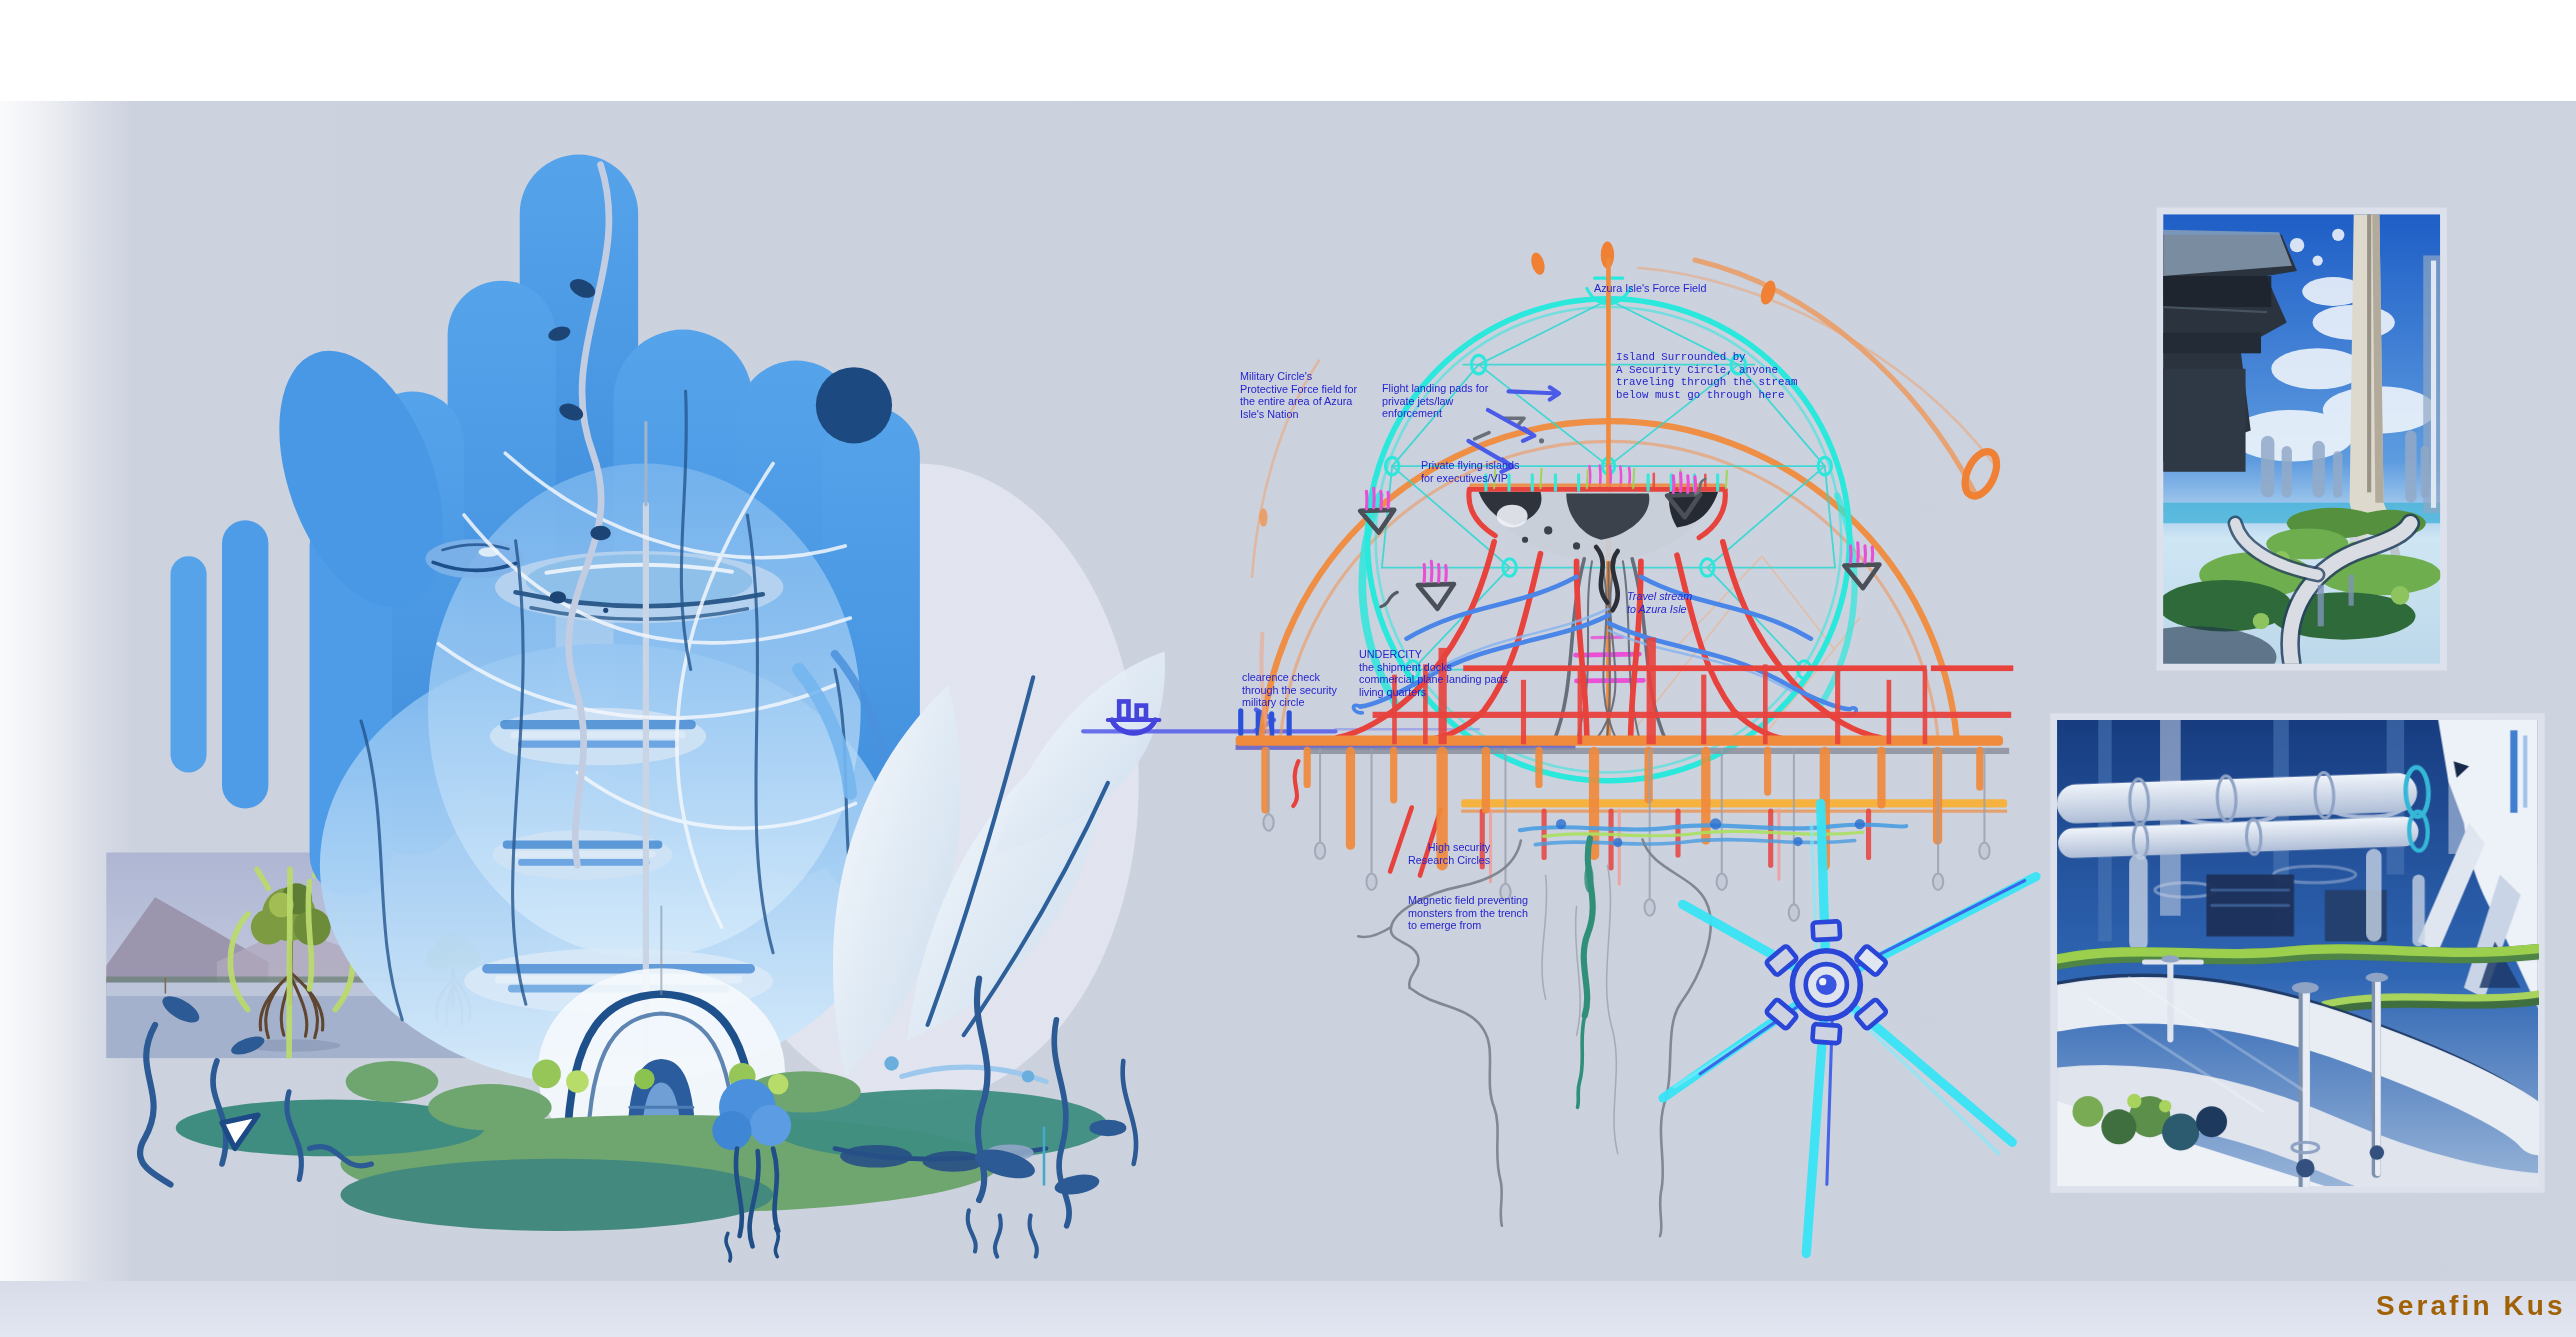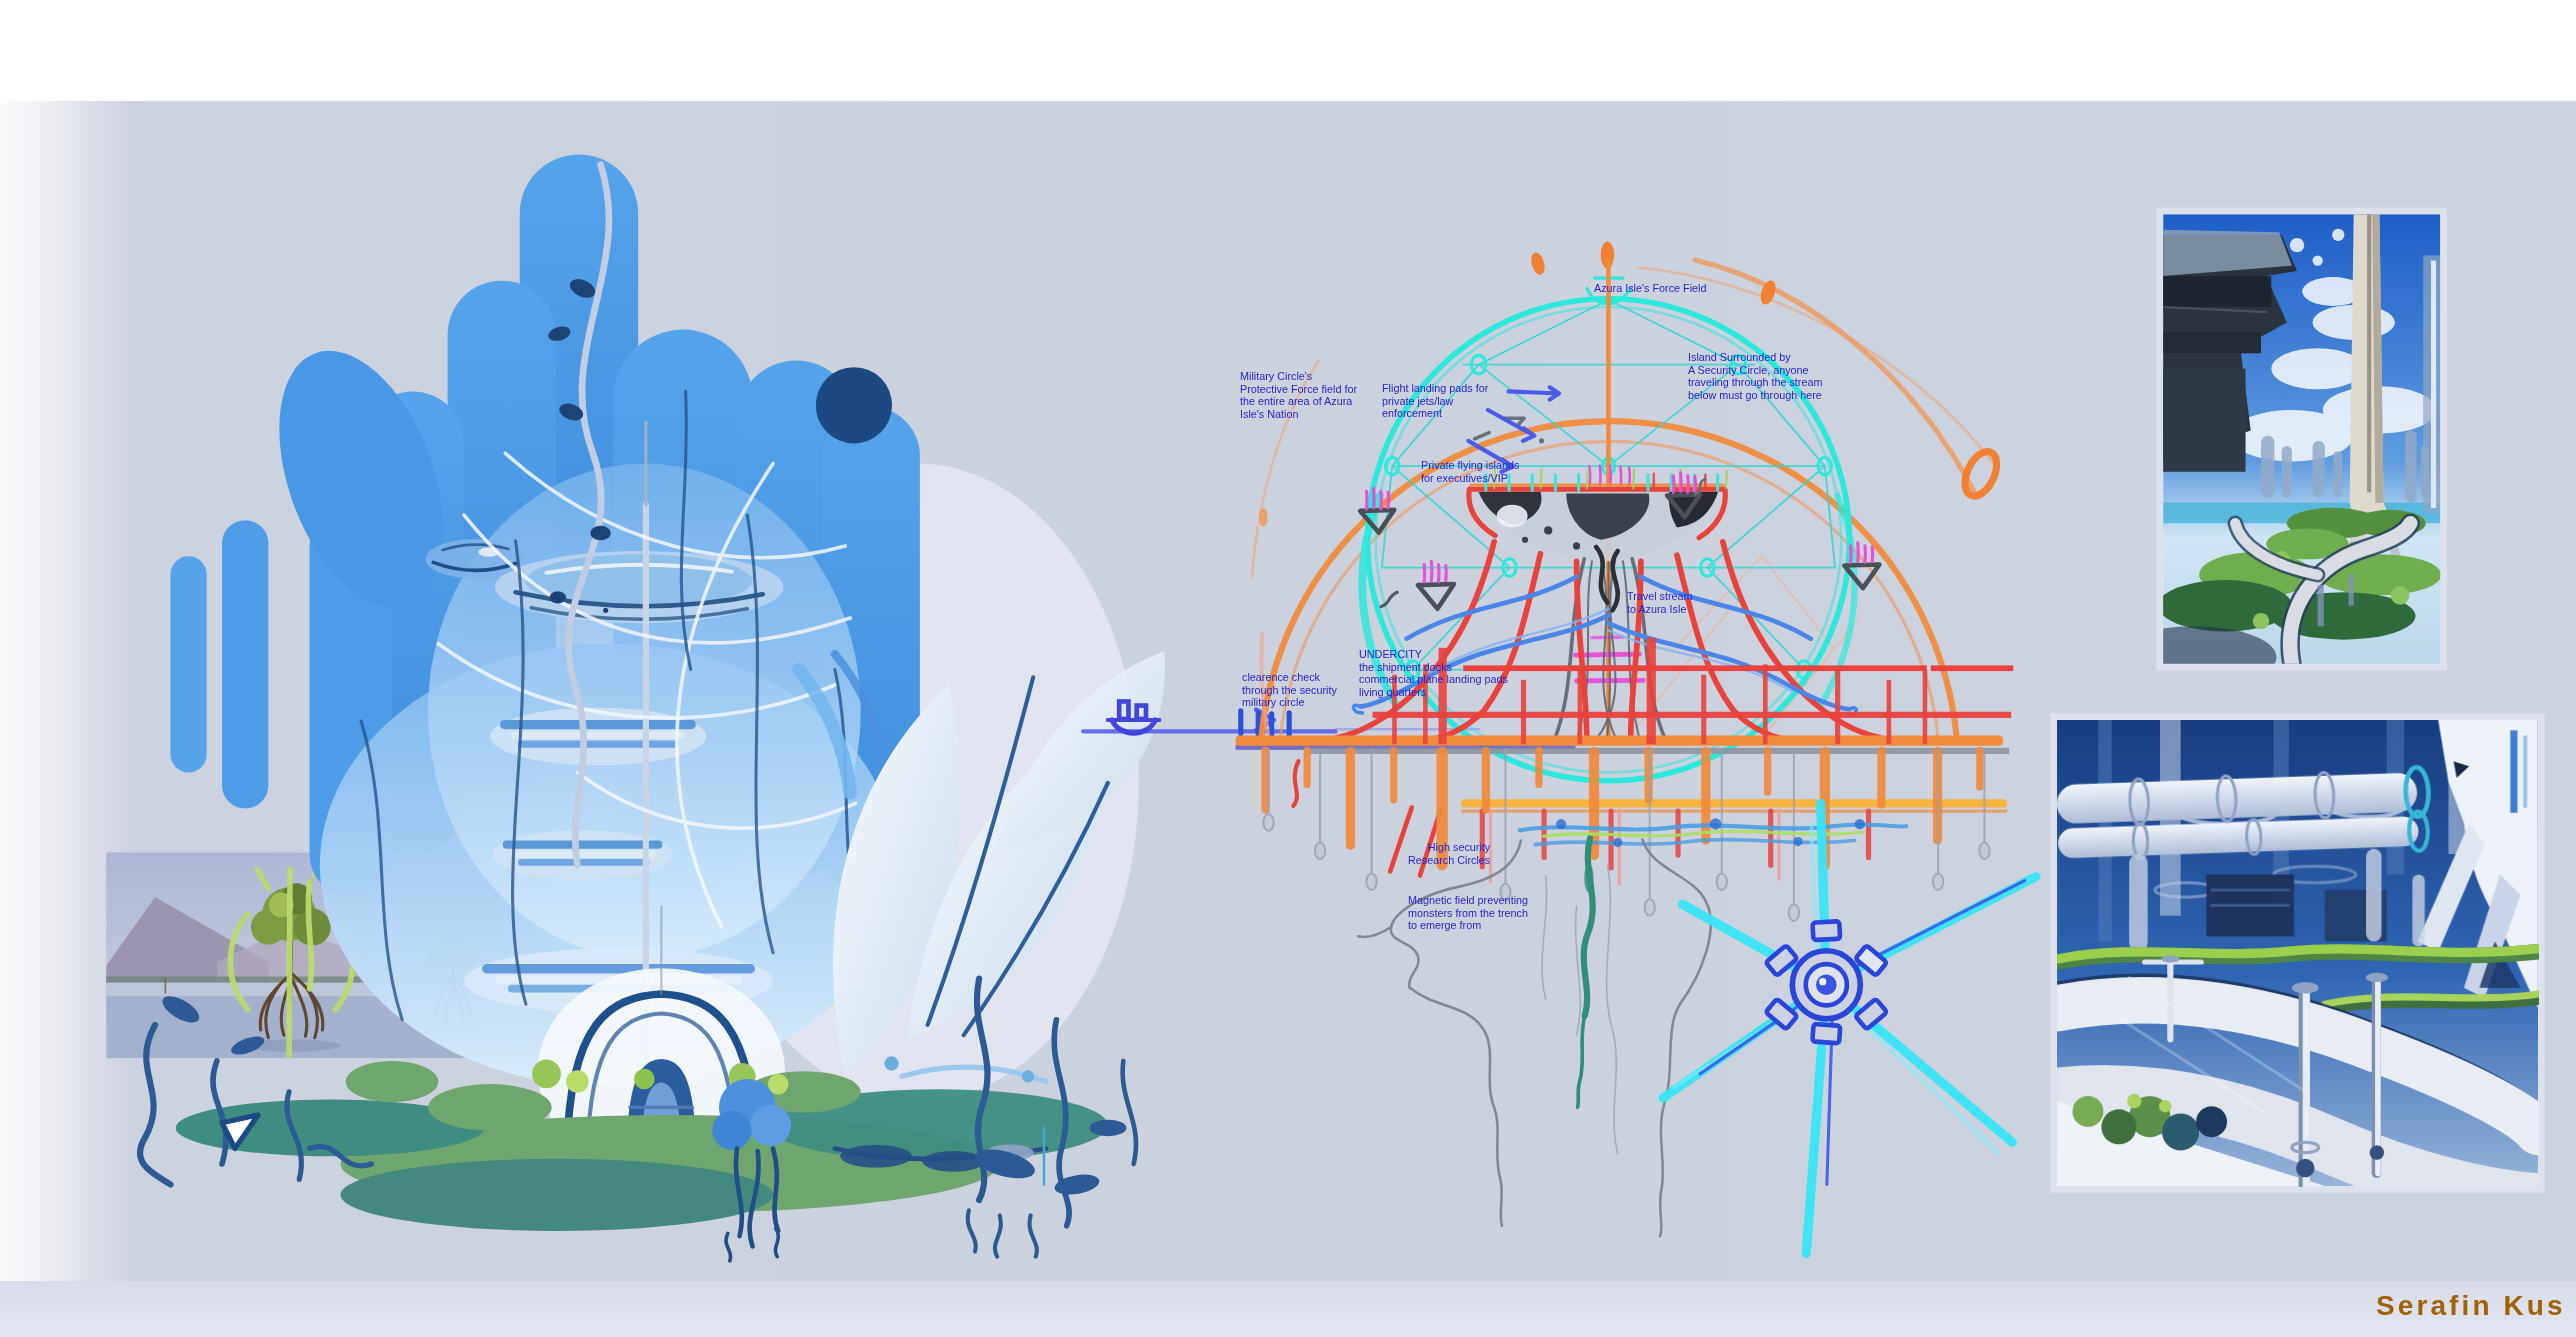--- a/index.html
+++ b/index.html
@@ -725,30 +725,30 @@
       </g>
     </g>
   </svg>
 
 
   <div class="ann" style="left:1594px;top:282px;">Azura Isle's Force Field</div>
   <div class="ann" style="left:1232px;top:370px;margin-left:8px;">Military Circle's
 Protective Force field for
 the entire area of Azura
 Isle's Nation</div>
-  <div class="ann" style="left:1688px;top:351px;">Island Surrounded by
+  <div class="ann" style="left:1616px;top:351px;font-family:Liberation Mono, monospace;">Island Surrounded by
 A Security Circle, anyone
 traveling through the stream
 below must go through here</div>
   <div class="ann" style="left:1382px;top:382px;">Flight landing pads for
 private jets/law
 enforcement</div>
   <div class="ann" style="left:1421px;top:459px;">Private flying islands
 for executives/VIP</div>
-  <div class="ann" style="left:1627px;top:590px;">Travel stream
+  <div class="ann" style="left:1627px;top:590px;font-style:italic;">Travel stream
 to Azura Isle</div>
   <div class="ann" style="left:1326px;top:648px;margin-left:33px;">UNDERCITY
 the shipment docks
 commercial plane landing pads
 living quarters</div>
   <div class="ann" style="left:1242px;top:671px;">clearence check
 through the security
 military circle</div>
   <div class="ann" style="left:1408px;top:841px;text-align:right;">High security
 Research Circles</div>

